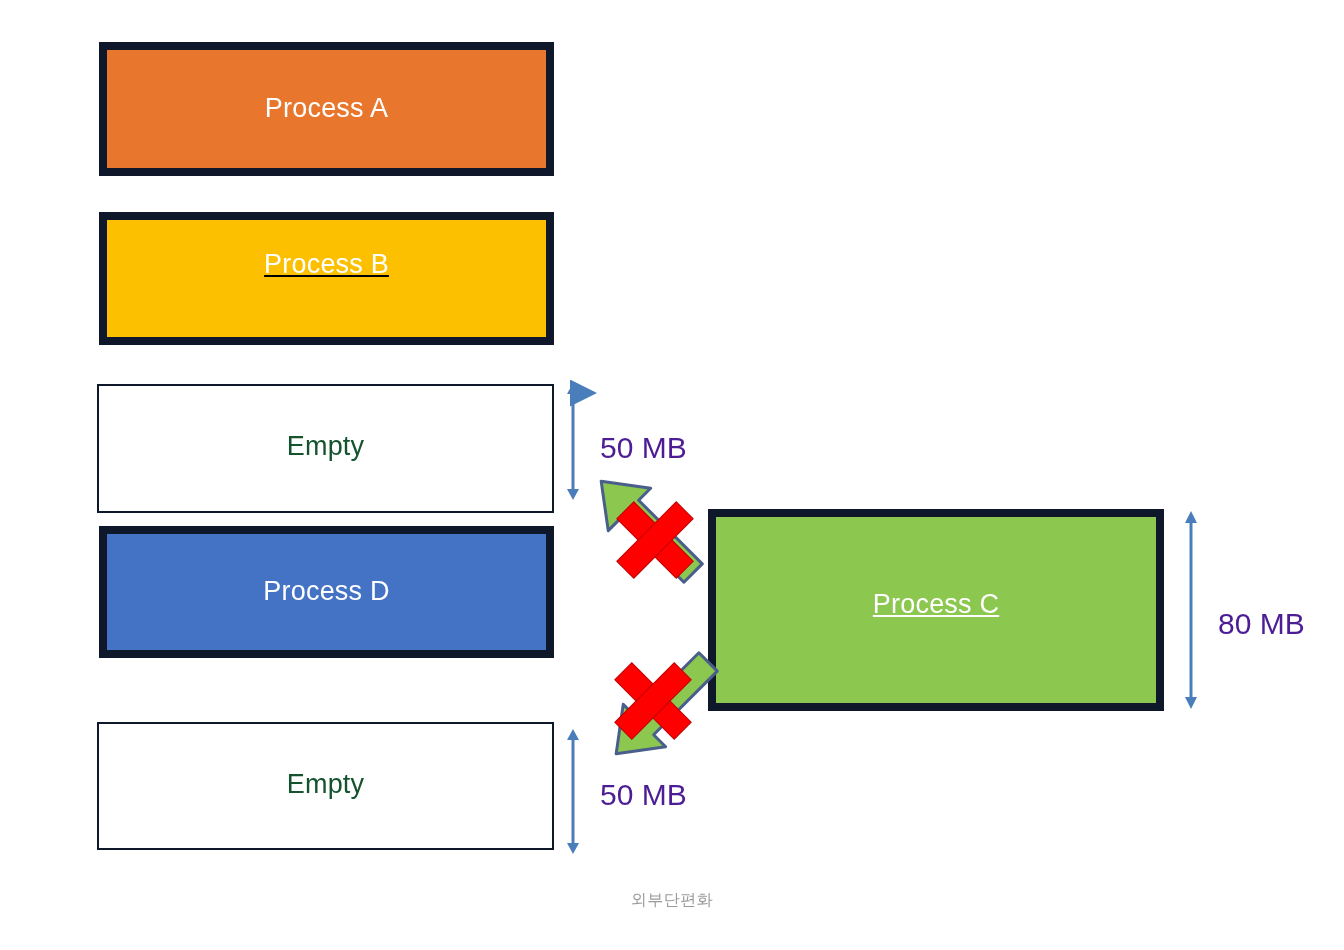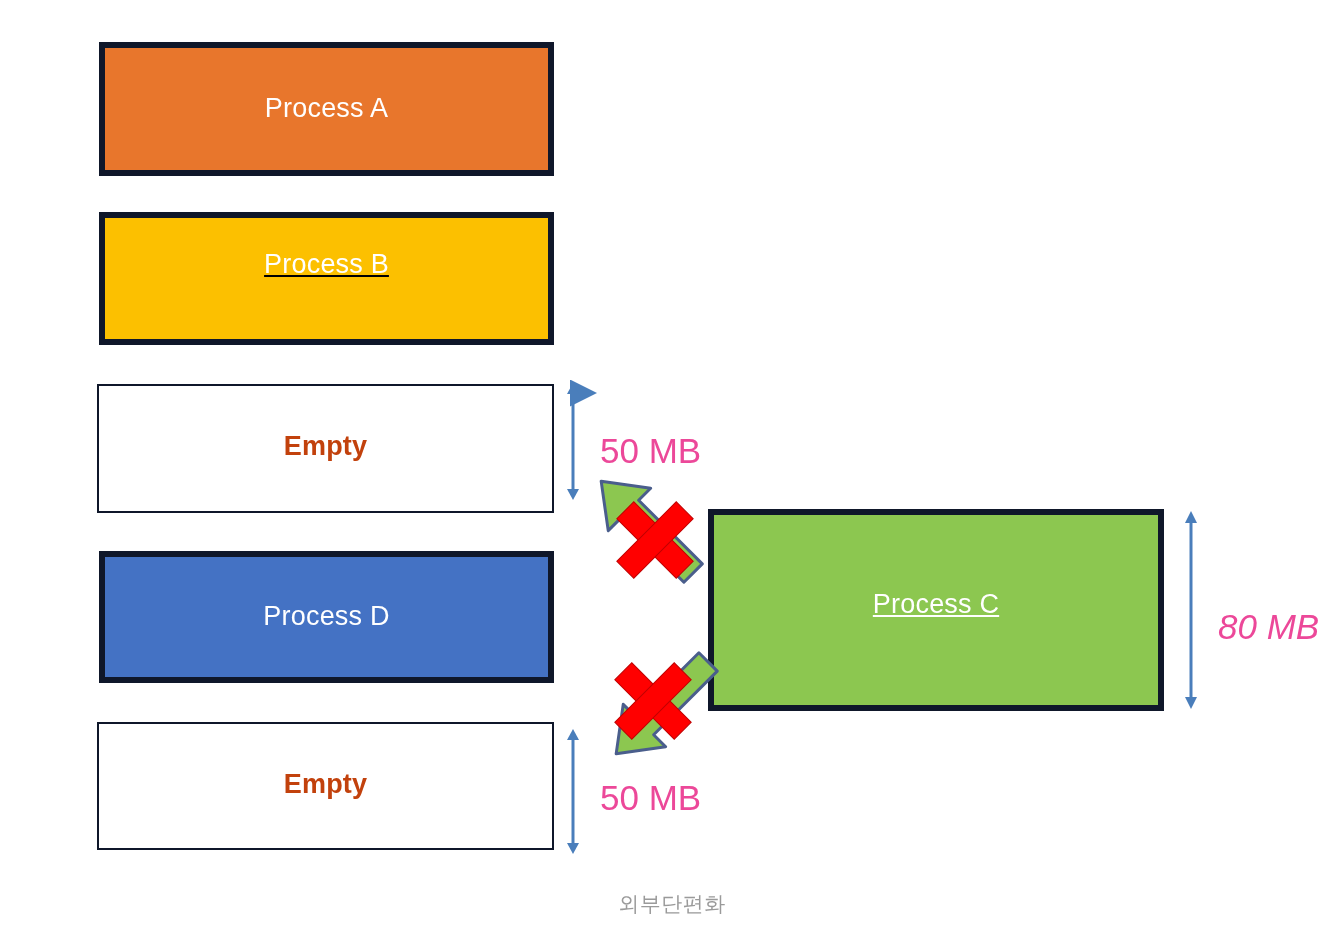--- a/index.html
+++ b/index.html
@@ -14,40 +14,40 @@
   #canvas {
     position: relative;
     width: 1344px;
     height: 950px;
     background: #ffffff;
     overflow: hidden;
   }
   .mem-block {
     position: absolute;
     box-sizing: border-box;
-    border: 6px solid #0f172a;
+    border: 8px solid #0f172a;
     display: flex;
     align-items: center;
     justify-content: center;
     text-align: center;
   }
   .block-label {
     font-size: 27px;
     line-height: 1;
     letter-spacing: 0.2px;
     white-space: nowrap;
   }
   .label-light { color: #ffffff; }
-  .label-dark  { color: #c2410c; font-weight: bold; }
+  .label-dark  { color: #14532d; }
 
   
   #block-process-a { left: 99px;  top: 42px;  width: 455px; height: 134px; background: #E8762C; }
   #block-process-b { left: 99px;  top: 212px; width: 455px; height: 133px; background: #FCC000; text-decoration: underline; }
   #block-empty-1   { left: 97px;  top: 384px; width: 457px; height: 129px; background: #ffffff; border-width: 2px; }
-  #block-process-d { left: 99px;  top: 551px; width: 455px; height: 132px; background: #4472C4; }
+  #block-process-d { left: 99px;  top: 526px; width: 455px; height: 132px; background: #4472C4; }
   #block-empty-2   { left: 97px;  top: 722px; width: 457px; height: 128px; background: #ffffff; border-width: 2px; }
   #block-process-c { left: 708px; top: 509px; width: 456px; height: 202px; background: #8BC council; }
   #block-process-c { background: #8CC750; }
 
   
   #label-process-a { transform: translateY(-1px); }
   #label-process-b { transform: translateY(-14px); }
   #label-process-d { transform: translateY(-1px); }
   #label-process-c { transform: translateY(-6px); text-decoration: underline; }
   #label-empty-1   { transform: translateY(-2px); }
@@ -55,43 +55,43 @@
 
   
   .dim-arrow {
     position: absolute;
     overflow: visible;
   }
 
   
   .dim-text {
     position: absolute;
-    font-size: 35px;
-    color: #ec4899;
+    font-size: 30px;
+    color: #4c1d95;
     white-space: nowrap;
     line-height: 1;
   }
   #dim-text-50-top    { left: 600px;  top: 433px; }
   #dim-text-50-bottom { left: 600px;  top: 780px; }
-  #dim-text-80        { left: 1218px; top: 609px; font-style: italic; }
+  #dim-text-80        { left: 1218px; top: 609px; }
 
   
   .move-indicator {
     position: absolute;
     overflow: visible;
   }
 
   
   #caption {
     position: absolute;
     left: 0;
     top: 890px;
     width: 1344px;
     text-align: center;
-    font-size: 21px;
+    font-size: 16px;
     color: #9a9a9a;
     letter-spacing: 0.5px;
   }
 </style>
 </head>
 <body>
 
 <div id="canvas">
 
   <div class="mem-block" id="block-process-a">

